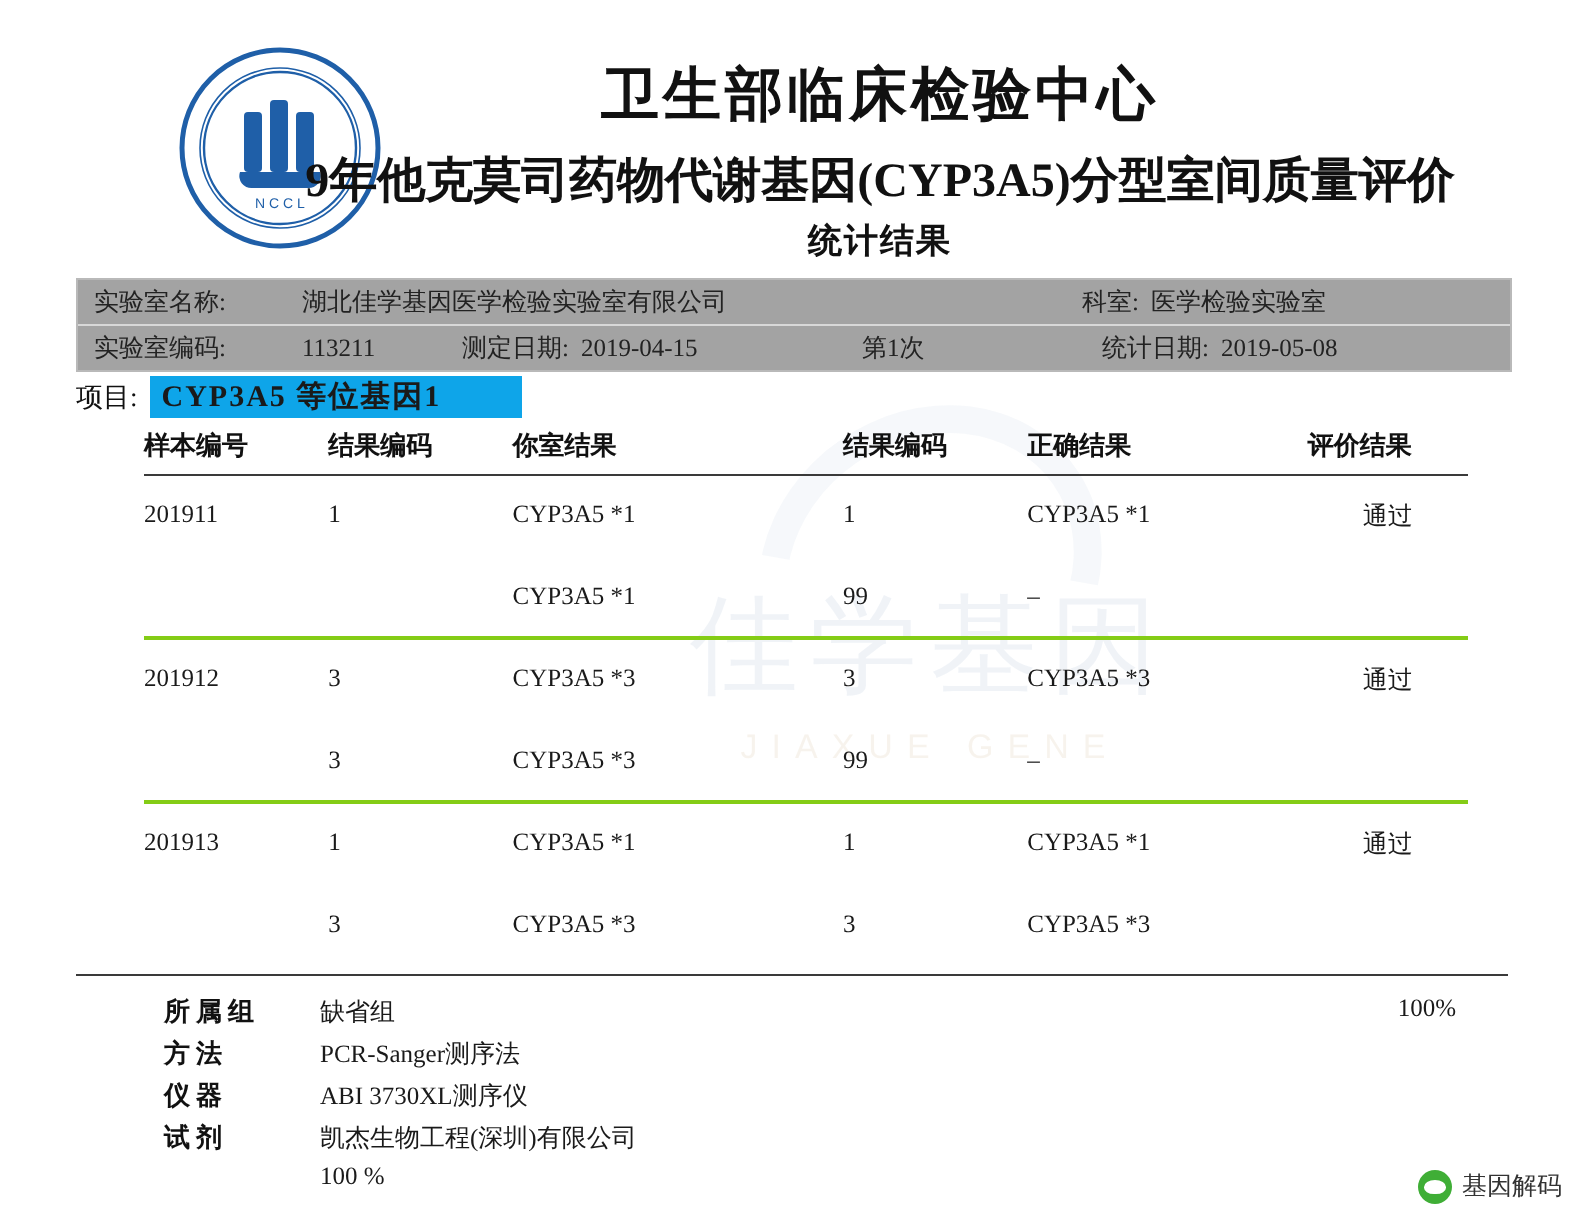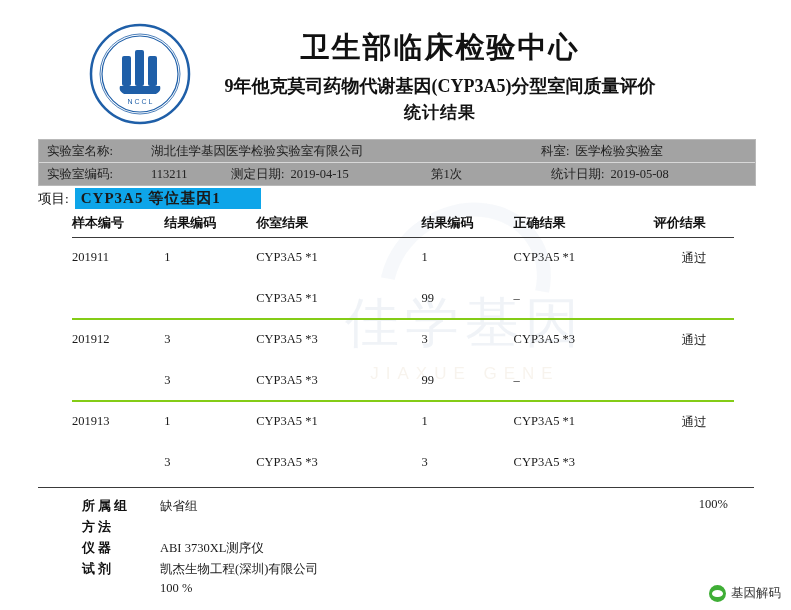--- a/index.html
+++ b/index.html
@@ -84,21 +84,21 @@
     text-align: center;
   }
   .title-main {
     font-size: 29px;
     font-weight: bold;
     letter-spacing: 2px;
     font-family: "Liberation Serif", serif;
     color: #111;
   }
   .title-sub {
-    font-size: 18px;
+    font-size: 24px;
     font-weight: bold;
     margin-top: 6px;
     letter-spacing: 0px;
     color: #111;
   }
   .title-sub2 {
     font-size: 17px;
     font-weight: bold;
     margin-top: 3px;
     letter-spacing: 1px;
@@ -375,20 +375,21 @@
 
   <div class="footer-rule"></div>
   <div class="footer">
     <div class="f-pct">100%</div>
     <div class="f-row">
       <div class="f-key">所属组</div>
       <div class="f-val">缺省组</div>
     </div>
     <div class="f-row">
       <div class="f-key">方法</div>
+      <div class="f-val">PCR-Sanger测序法</div>
     </div>
     <div class="f-row">
       <div class="f-key">仪器</div>
       <div class="f-val">ABI  3730XL测序仪</div>
     </div>
     <div class="f-row">
       <div class="f-key">试剂</div>
       <div class="f-val">凯杰生物工程(深圳)有限公司</div>
     </div>
     <div class="f-row">

